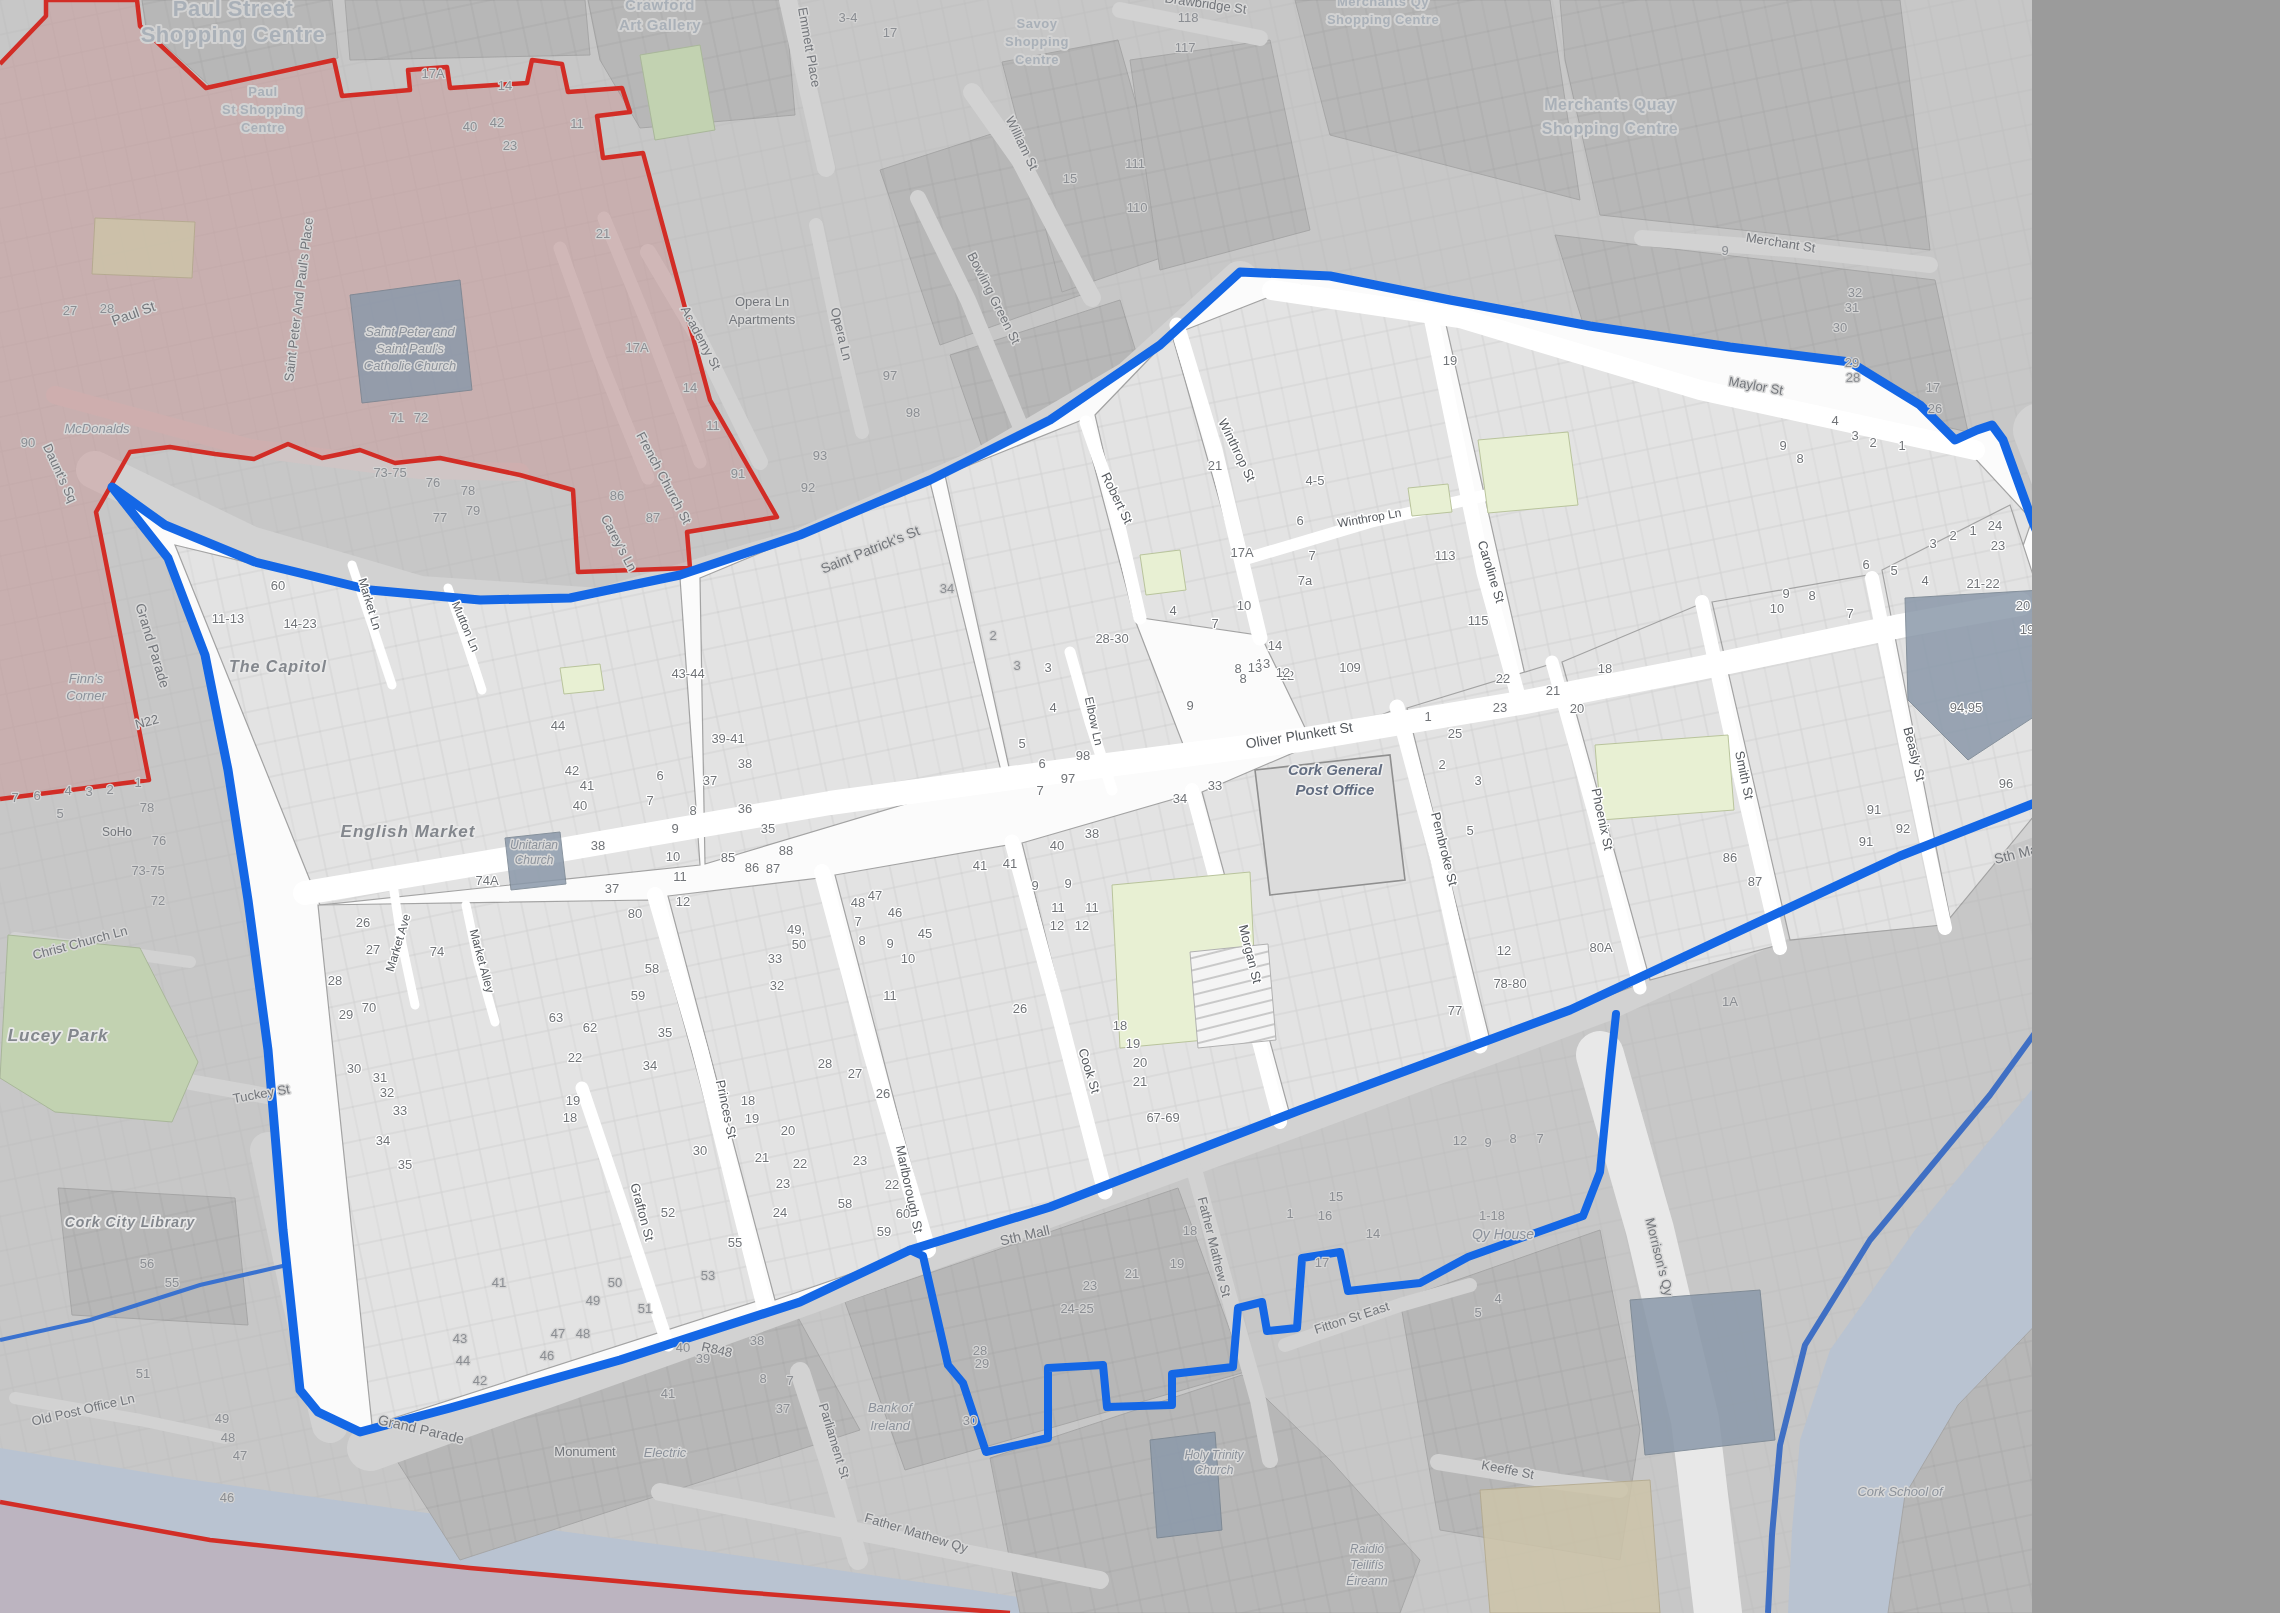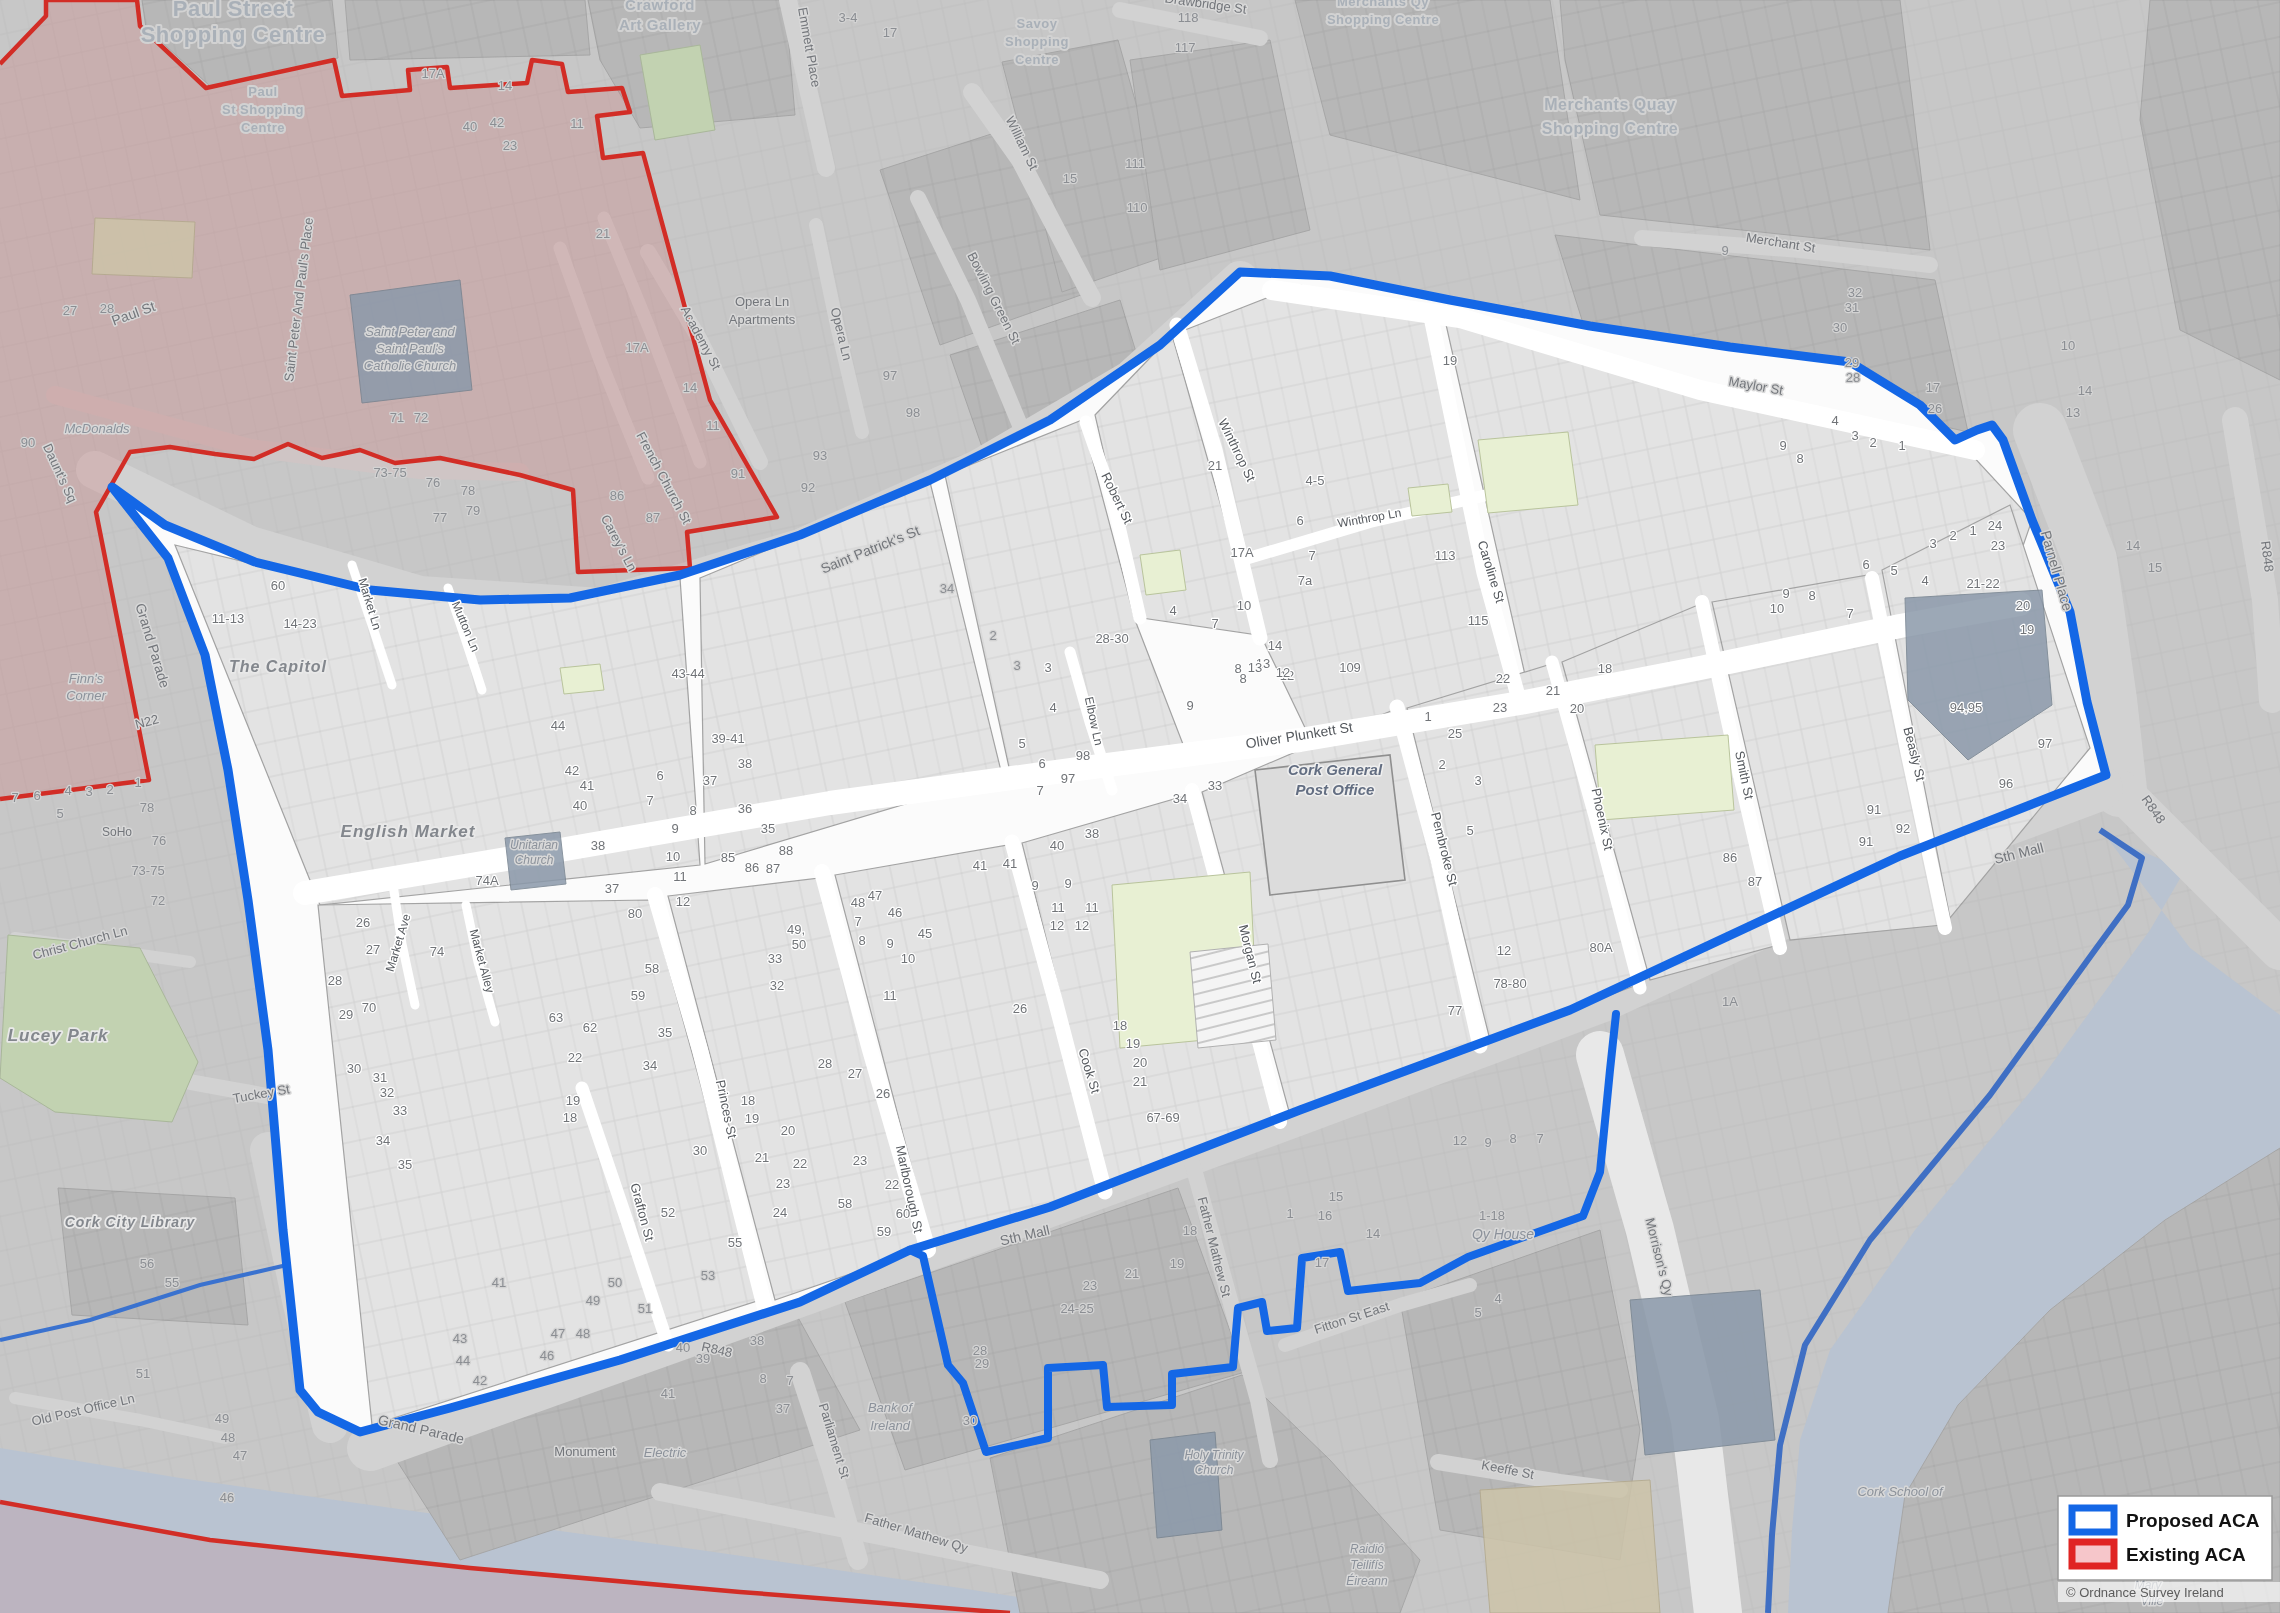--- a/index.html
+++ b/index.html
@@ -1,16 +1,16 @@
 <!DOCTYPE html>
 <html><head>
 <meta charset="utf-8">
 <style>
   html,body{margin:0;padding:0;background:#9b9b9b;}
-  #stage{position:relative;width:2280px;height:1613px;overflow:hidden;font-family:"Liberation Sans",sans-serif;}
+  #stage{position:relative;width:2032px;height:1613px;overflow:hidden;font-family:"Liberation Sans",sans-serif;}
   svg{display:block}
   text{paint-order:stroke;stroke-linejoin:round;}
   .lbl-a{fill:#a9b0b8;stroke:#d2d2d2;stroke-width:4px;font-weight:bold;letter-spacing:.5px;}
   .lbl-d{fill:#73767b;stroke:#d8d8d8;stroke-width:3px;}
   .lbl-s{fill:#55595e;stroke:#ffffff;stroke-width:3px;}
   .lbl-p{fill:#8c929b;stroke:#d8d8d8;stroke-width:3px;font-style:italic;}
   .lbl-P{fill:#83878d;stroke:#e9e9e9;stroke-width:3.5px;font-style:italic;font-weight:bold;letter-spacing:1px;}
   .lbl-b{fill:#636e82;stroke:#f0f0f0;stroke-width:3px;font-style:italic;font-weight:bold;}
   .lbl-n{fill:#6f7control276;stroke:#ffffff;stroke-width:2.5px;}
   .lbl-n{fill:#717478;stroke:#ffffff;stroke-width:2.5px;}

